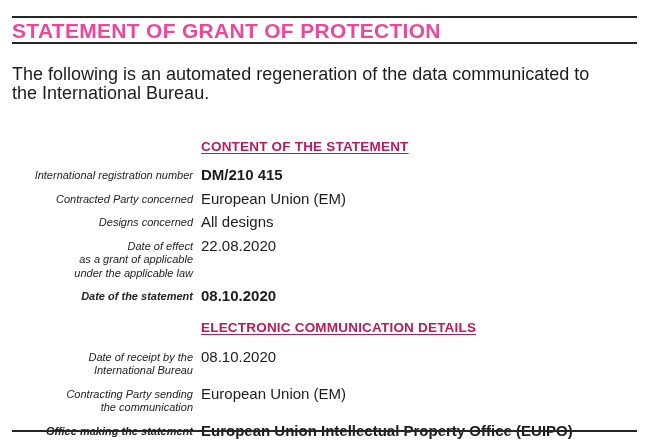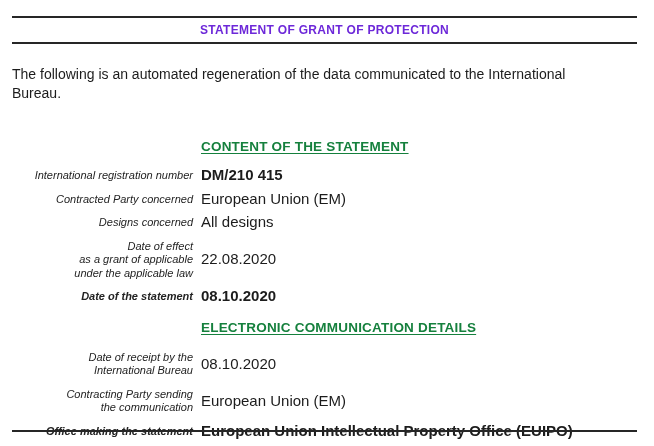--- a/index.html
+++ b/index.html
@@ -14,53 +14,52 @@
   .doc { position:absolute; inset:0; background:#fff; }
   .content { margin-left:12px; margin-right:17px; }
 
   .title-block {
     margin-top:16px;
     border-top:2px solid #262626;
     border-bottom:2px solid #262626;
     padding:4px 0 3px 0;
   }
   .doc-title {
-    font-size:12px;
+    font-size:21px;
     font-weight:bold;
     letter-spacing:0.3px;
     line-height:17px;
-    color:#6d28d9;
-    text-align:center;
+    color:#ec4899;
   }
 
   .intro {
     margin-top:21px;
-    font-size:14px;
+    font-size:18px;
     line-height:19px;
     max-width:600px;
     color:#1c1c1c;
   }
 
   .section-heading {
     margin-left:189px;
     margin-top:36px;
     font-size:13.5px;
     font-weight:bold;
     letter-spacing:0.2px;
     text-decoration:underline;
     text-underline-offset:2px;
     line-height:16px;
-    color:#15803d;
+    color:#be185d;
   }
   .section-heading.second { margin-top:16px; }
 
   .rows { margin-top:13px; }
   .rows.second { margin-top:14px; }
 
-  .row { display:flex; align-items:center; margin-bottom:9px; }
+  .row { display:flex; align-items:flex-start; margin-bottom:9px; }
   .row:last-child { margin-bottom:0;font-weight:bold; }
   .row-label {
     flex:none;
     width:181px;
     text-align:right;
     font-style:italic;
     font-size:11px;
     line-height:13.5px;
     padding-top:1px;
     color:#232323;

